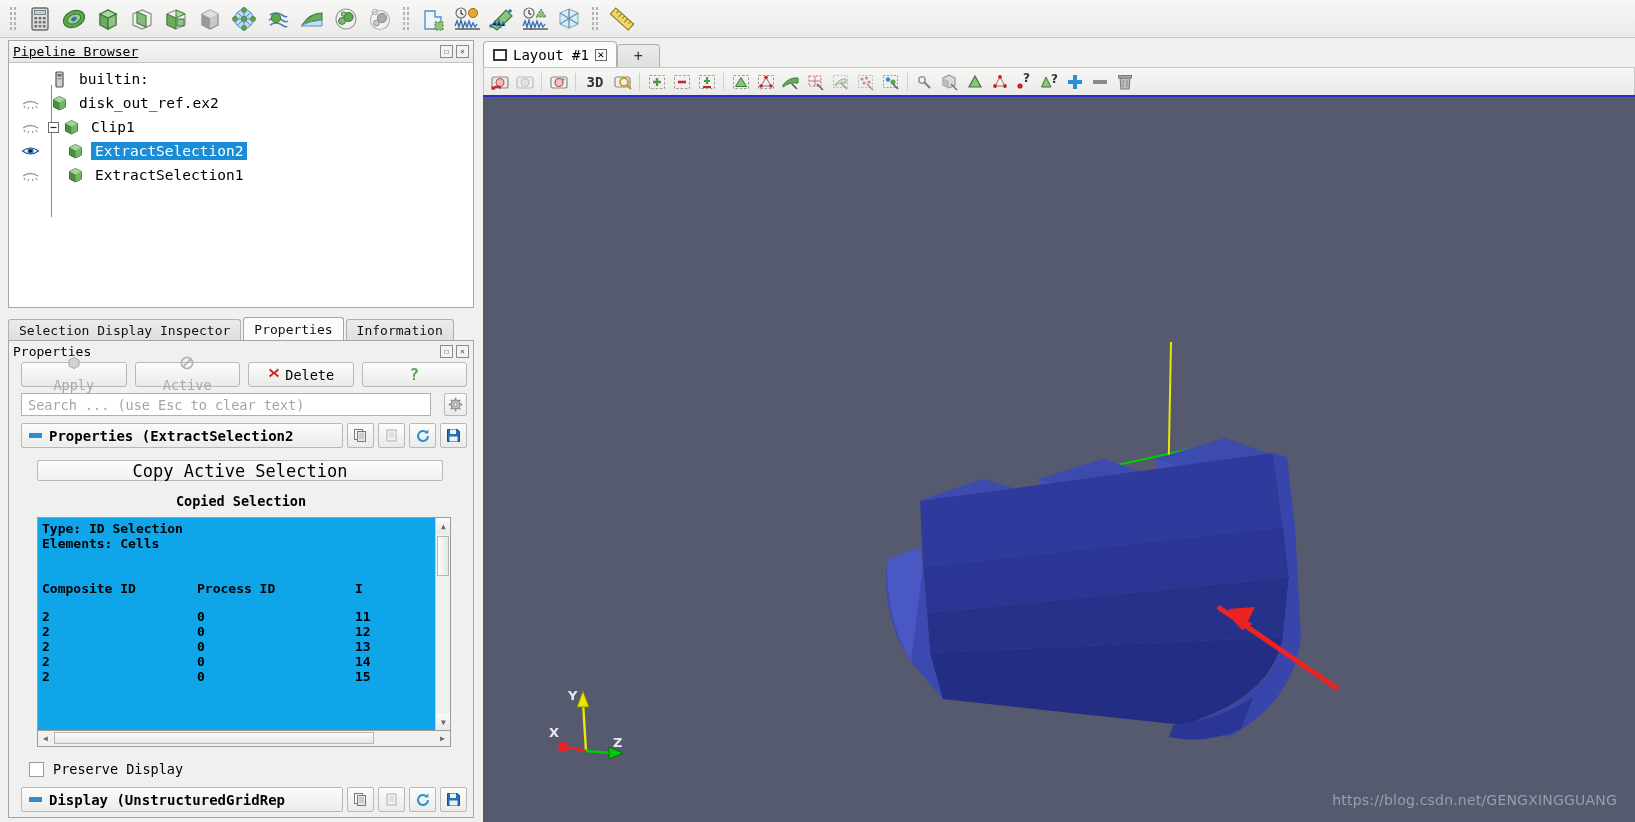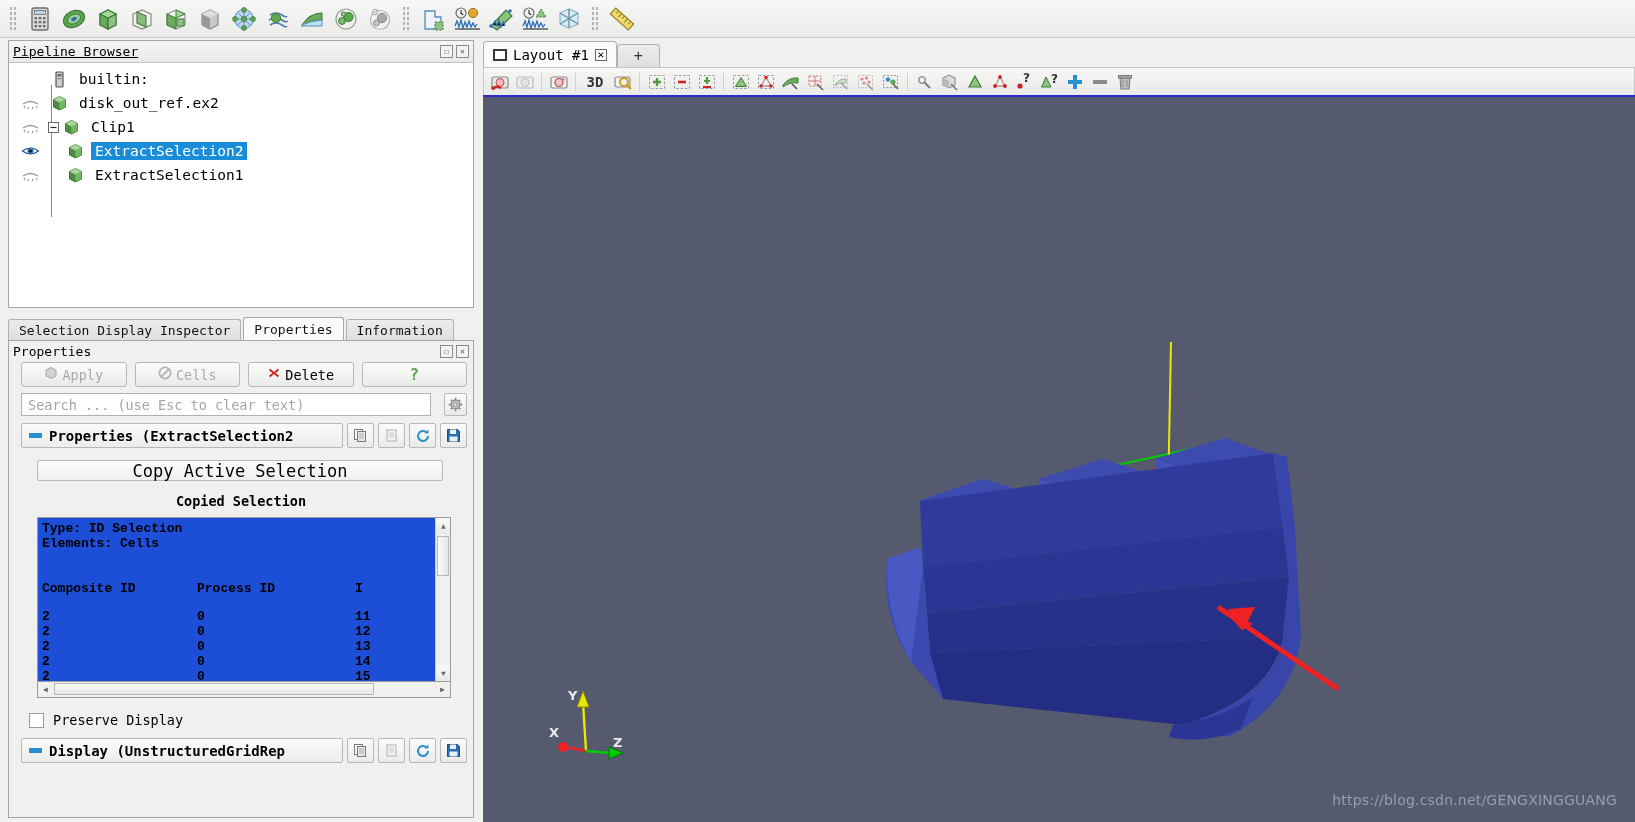--- a/index.html
+++ b/index.html
@@ -76,21 +76,21 @@
     height:21px; display:flex; align-items:center; padding:0 4px;
     font-size:13px;
   }
   #prop-buttons{ display:flex; padding:0 6px 0 12px; gap:8px; }
   .pbtn{
     flex:1; height:25px; border:1px solid #b8b8b6; border-radius:3px;
     background:linear-gradient(#fcfcfb,#eaeae8);
     display:flex; align-items:center; justify-content:center;
     font-size:13.5px; gap:4px;
   }
-  .pbtn.disabled{ color:#a9a9a7; }
+  .pbtn.disabled{ color:#a9a9a7;flex-direction:column; }
   #search-row{ display:flex; padding:6px 6px 0 12px; gap:13px;justify-content:center; }
   #search-input{
     flex:1; height:23px; border:1px solid #b0b0ae; background:#fff;
     padding:0 6px; font-family:inherit; font-size:13.5px; color:#a5a5a3;
     display:flex; align-items:center;
   }
   .gear-btn{ width:23px; height:23px; border:1px solid #b8b8b6;
     background:linear-gradient(#fcfcfb,#eaeae8); border-radius:2px;
     display:flex; align-items:center; justify-content:center;}
 
@@ -110,22 +110,22 @@
 
   #copy-active-btn{
     margin:12px 30px 0 28px; height:21px; border:1px solid #b8b8b6;
     background:linear-gradient(#fcfcfb,#efefed); border-radius:2px;
     display:flex; align-items:center; justify-content:center; font-size:17px;
   }
   #copied-label{ text-align:center; font-weight:bold; font-size:13.5px;
      margin-top:12px; }
 
   #selection-table-wrap{
-    margin:8px 22px 0 28px; height:165px; border:1px solid #9b9b99;
-    background:#1d4ed8; position:relative; overflow:hidden;font-family:Liberation Mono, monospace;
+    margin:8px 22px 0 28px; height:214px; border:1px solid #9b9b99;
+    background:#0ea5e9; position:relative; overflow:hidden;
   }
   #selection-table{ padding:3px 0 0 4px; font-weight:bold; font-size:13px;
      line-height:15px; }
   .meta-line{ white-space:nowrap; }
   .tbl-head{ display:flex; font-weight:bold; white-space:nowrap; }
   .tbl-row{ display:flex; white-space:nowrap; }
   .c1{ width:155px; flex:none;} .c2{ width:158px; flex:none;} .c3{ flex:none;}
   .vscroll{
     position:absolute; right:0; top:0; width:15px; height:100%;
     background:#f0f0ef; border-left:1px solid #c9c9c7;
@@ -509,21 +509,21 @@
       </span>
       <span>Apply</span>
     </div>
     <div class="pbtn disabled">
       <span>
         <svg width="14" height="14" viewBox="0 0 14 14">
           <circle cx="7" cy="7" r="5.6" fill="none" stroke="#b4b4b2" stroke-width="1.8"></circle>
           <path d="M3 11 L11 3" stroke="#b4b4b2" stroke-width="1.8"></path>
         </svg>
       </span>
-      <span>Cells</span>
+      <span>Active</span>
     </div>
     <div class="pbtn">
       <span>
         <svg width="14" height="14" viewBox="0 0 14 14">
           <path d="M3 2.4 L7 6 L11 2.4 L11.8 4.4 L8.6 7 L11.8 9.6 L11 11.6 L7 8 L3 11.6 L2.2 9.6 L5.4 7 L2.2 4.4 Z" fill="#cc2222"></path>
         </svg>
       </span>
       <span>Delete</span>
     </div>
     <div class="pbtn">

